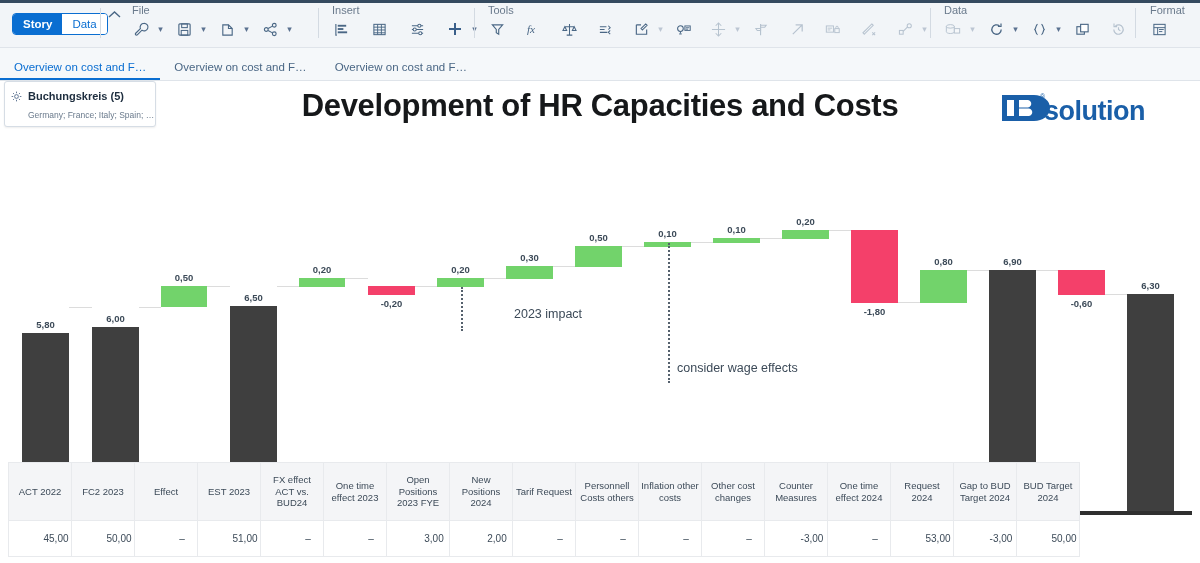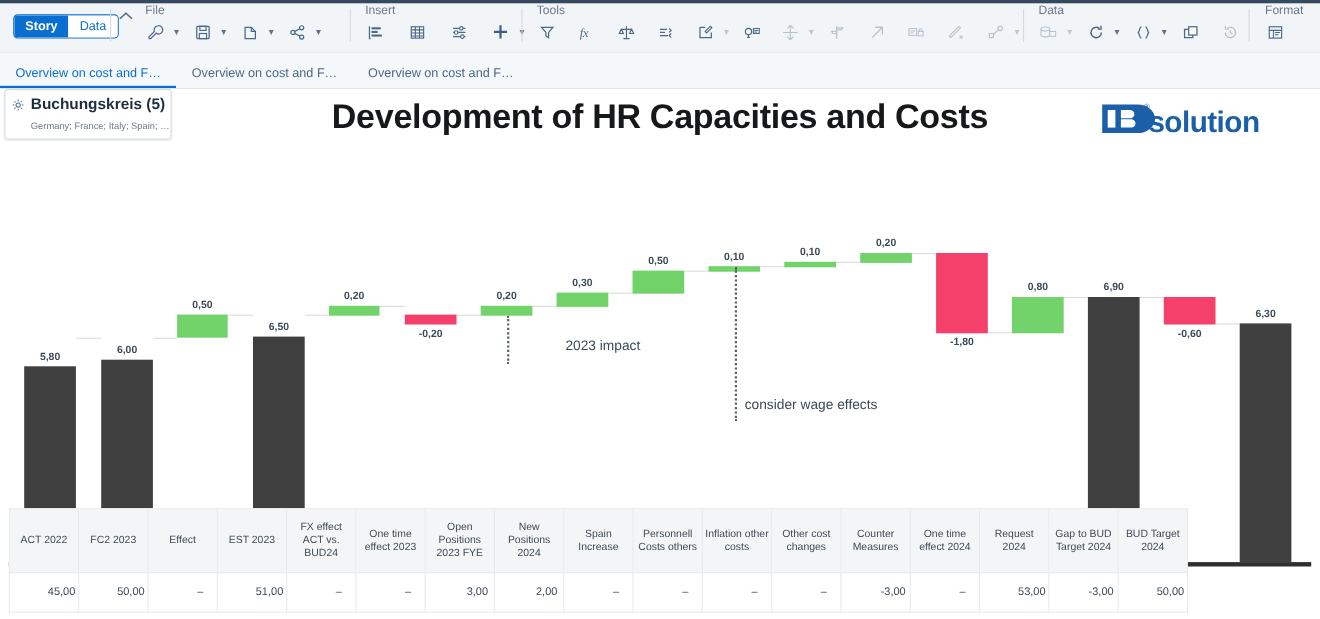--- a/index.html
+++ b/index.html
@@ -79,21 +79,21 @@
 
   
   .filter-chip {
     position: absolute; left: 4px; top: 0px;
     background: #fff; border: 1px solid #d6dde5; border-radius: 3px;
     padding: 4px 8px 4px 6px; display: flex; align-items: flex-start; gap: 6px;
     box-shadow: 0 1px 2px rgba(0,0,0,.07);
     max-width: 152px; z-index: 5;
   }
   .filter-chip .ficon { color: #5b7290; margin-top: 2px; }
-  .fc-title { font-size: 14px; font-weight: bold; color: #1d2d3e; white-space: nowrap; }
+  .fc-title { font-size: 11px; font-weight: bold; color: #1d2d3e; white-space: nowrap; }
   .fc-sub { font-size: 8.5px; color: #6a7a8c; white-space: nowrap;
             overflow: hidden; text-overflow: ellipsis; max-width: 122px; }
 
   .chart-title {
     position: absolute; left: 0; top: 7px; width: 1200px; text-align: center;
     font-size: 31px; font-weight: bold; color: #16181a;
     font-family: "Liberation Sans", sans-serif; letter-spacing: -0.3px;
   }
   .logo {
     position: absolute; right: 4px; top: 10px; height: 34px;
@@ -492,21 +492,21 @@
     <thead>
       <tr>
         <th>ACT 2022</th>
         <th>FC2 2023</th>
         <th>Effect</th>
         <th>EST 2023</th>
         <th>FX effect ACT vs. BUD24</th>
         <th>One time effect 2023</th>
         <th>Open Positions 2023 FYE</th>
         <th>New Positions 2024</th>
-        <th>Spain Increase</th>
+        <th>Tarif Request</th>
         <th>Personnell Costs others</th>
         <th>Inflation other costs</th>
         <th>Other cost changes</th>
         <th>Counter Measures</th>
         <th>One time effect 2024</th>
         <th>Request 2024</th>
         <th>Gap to BUD Target 2024</th>
         <th>BUD Target 2024</th>
       </tr>
     </thead>

